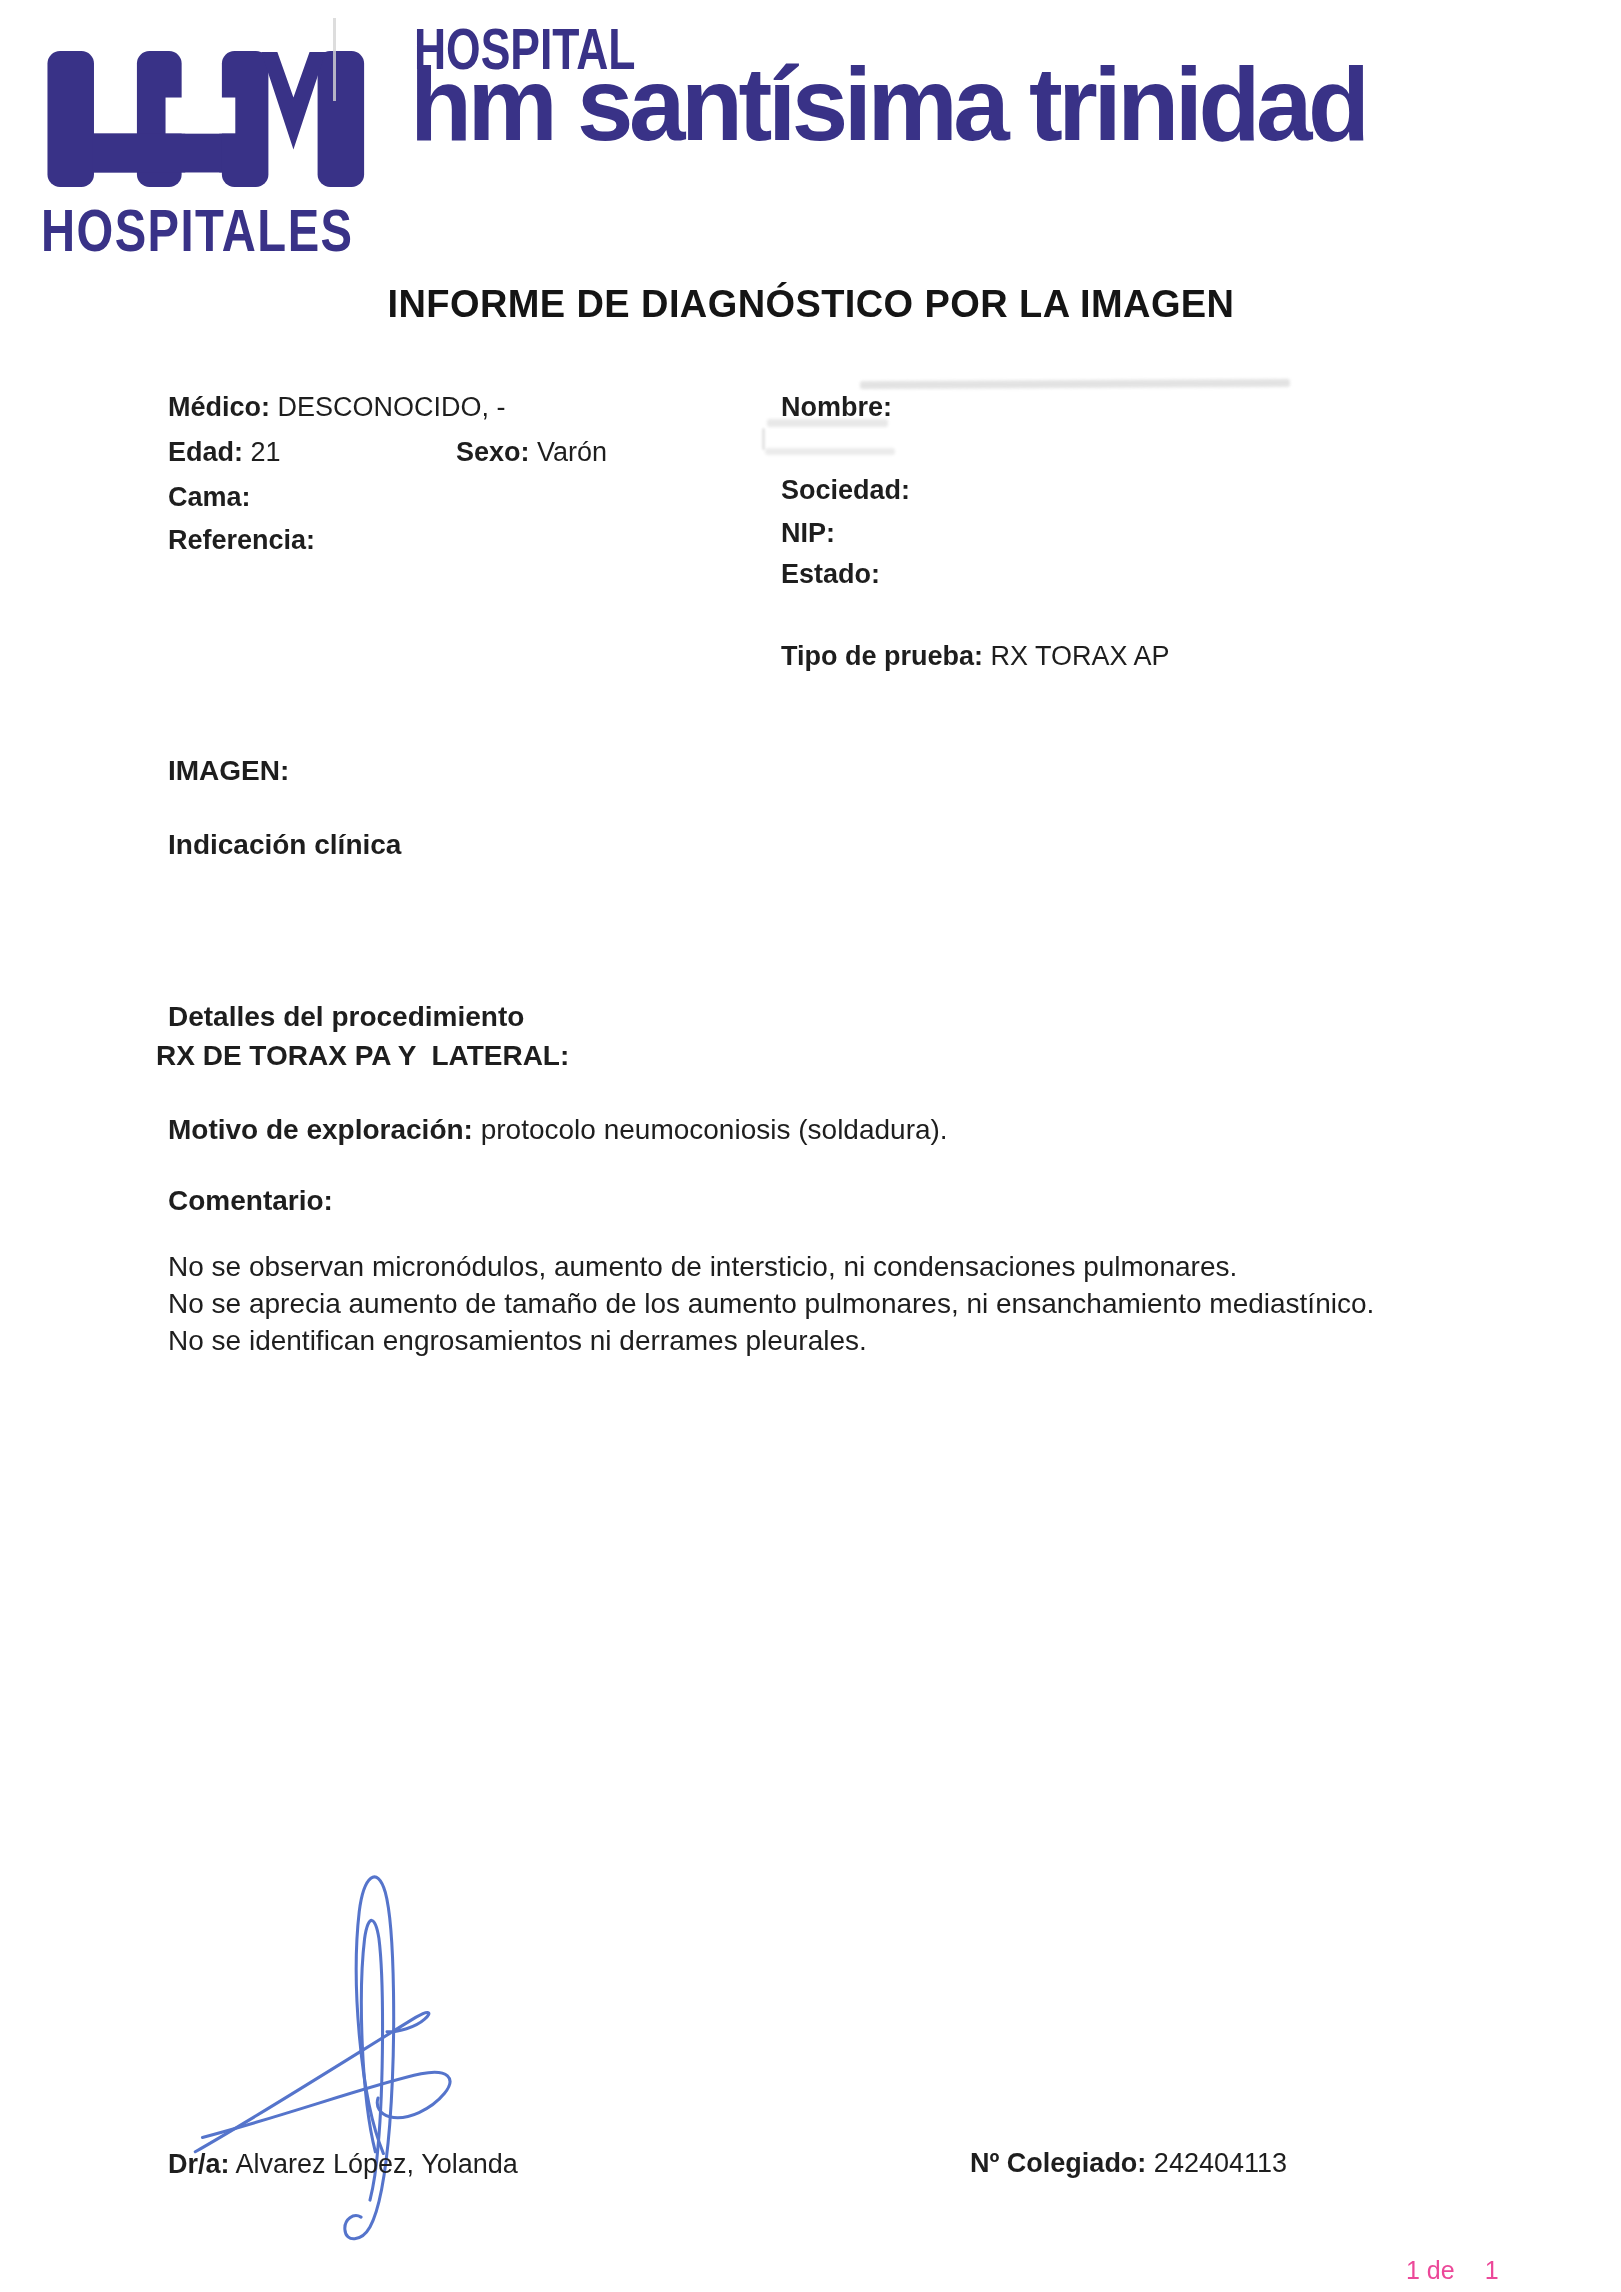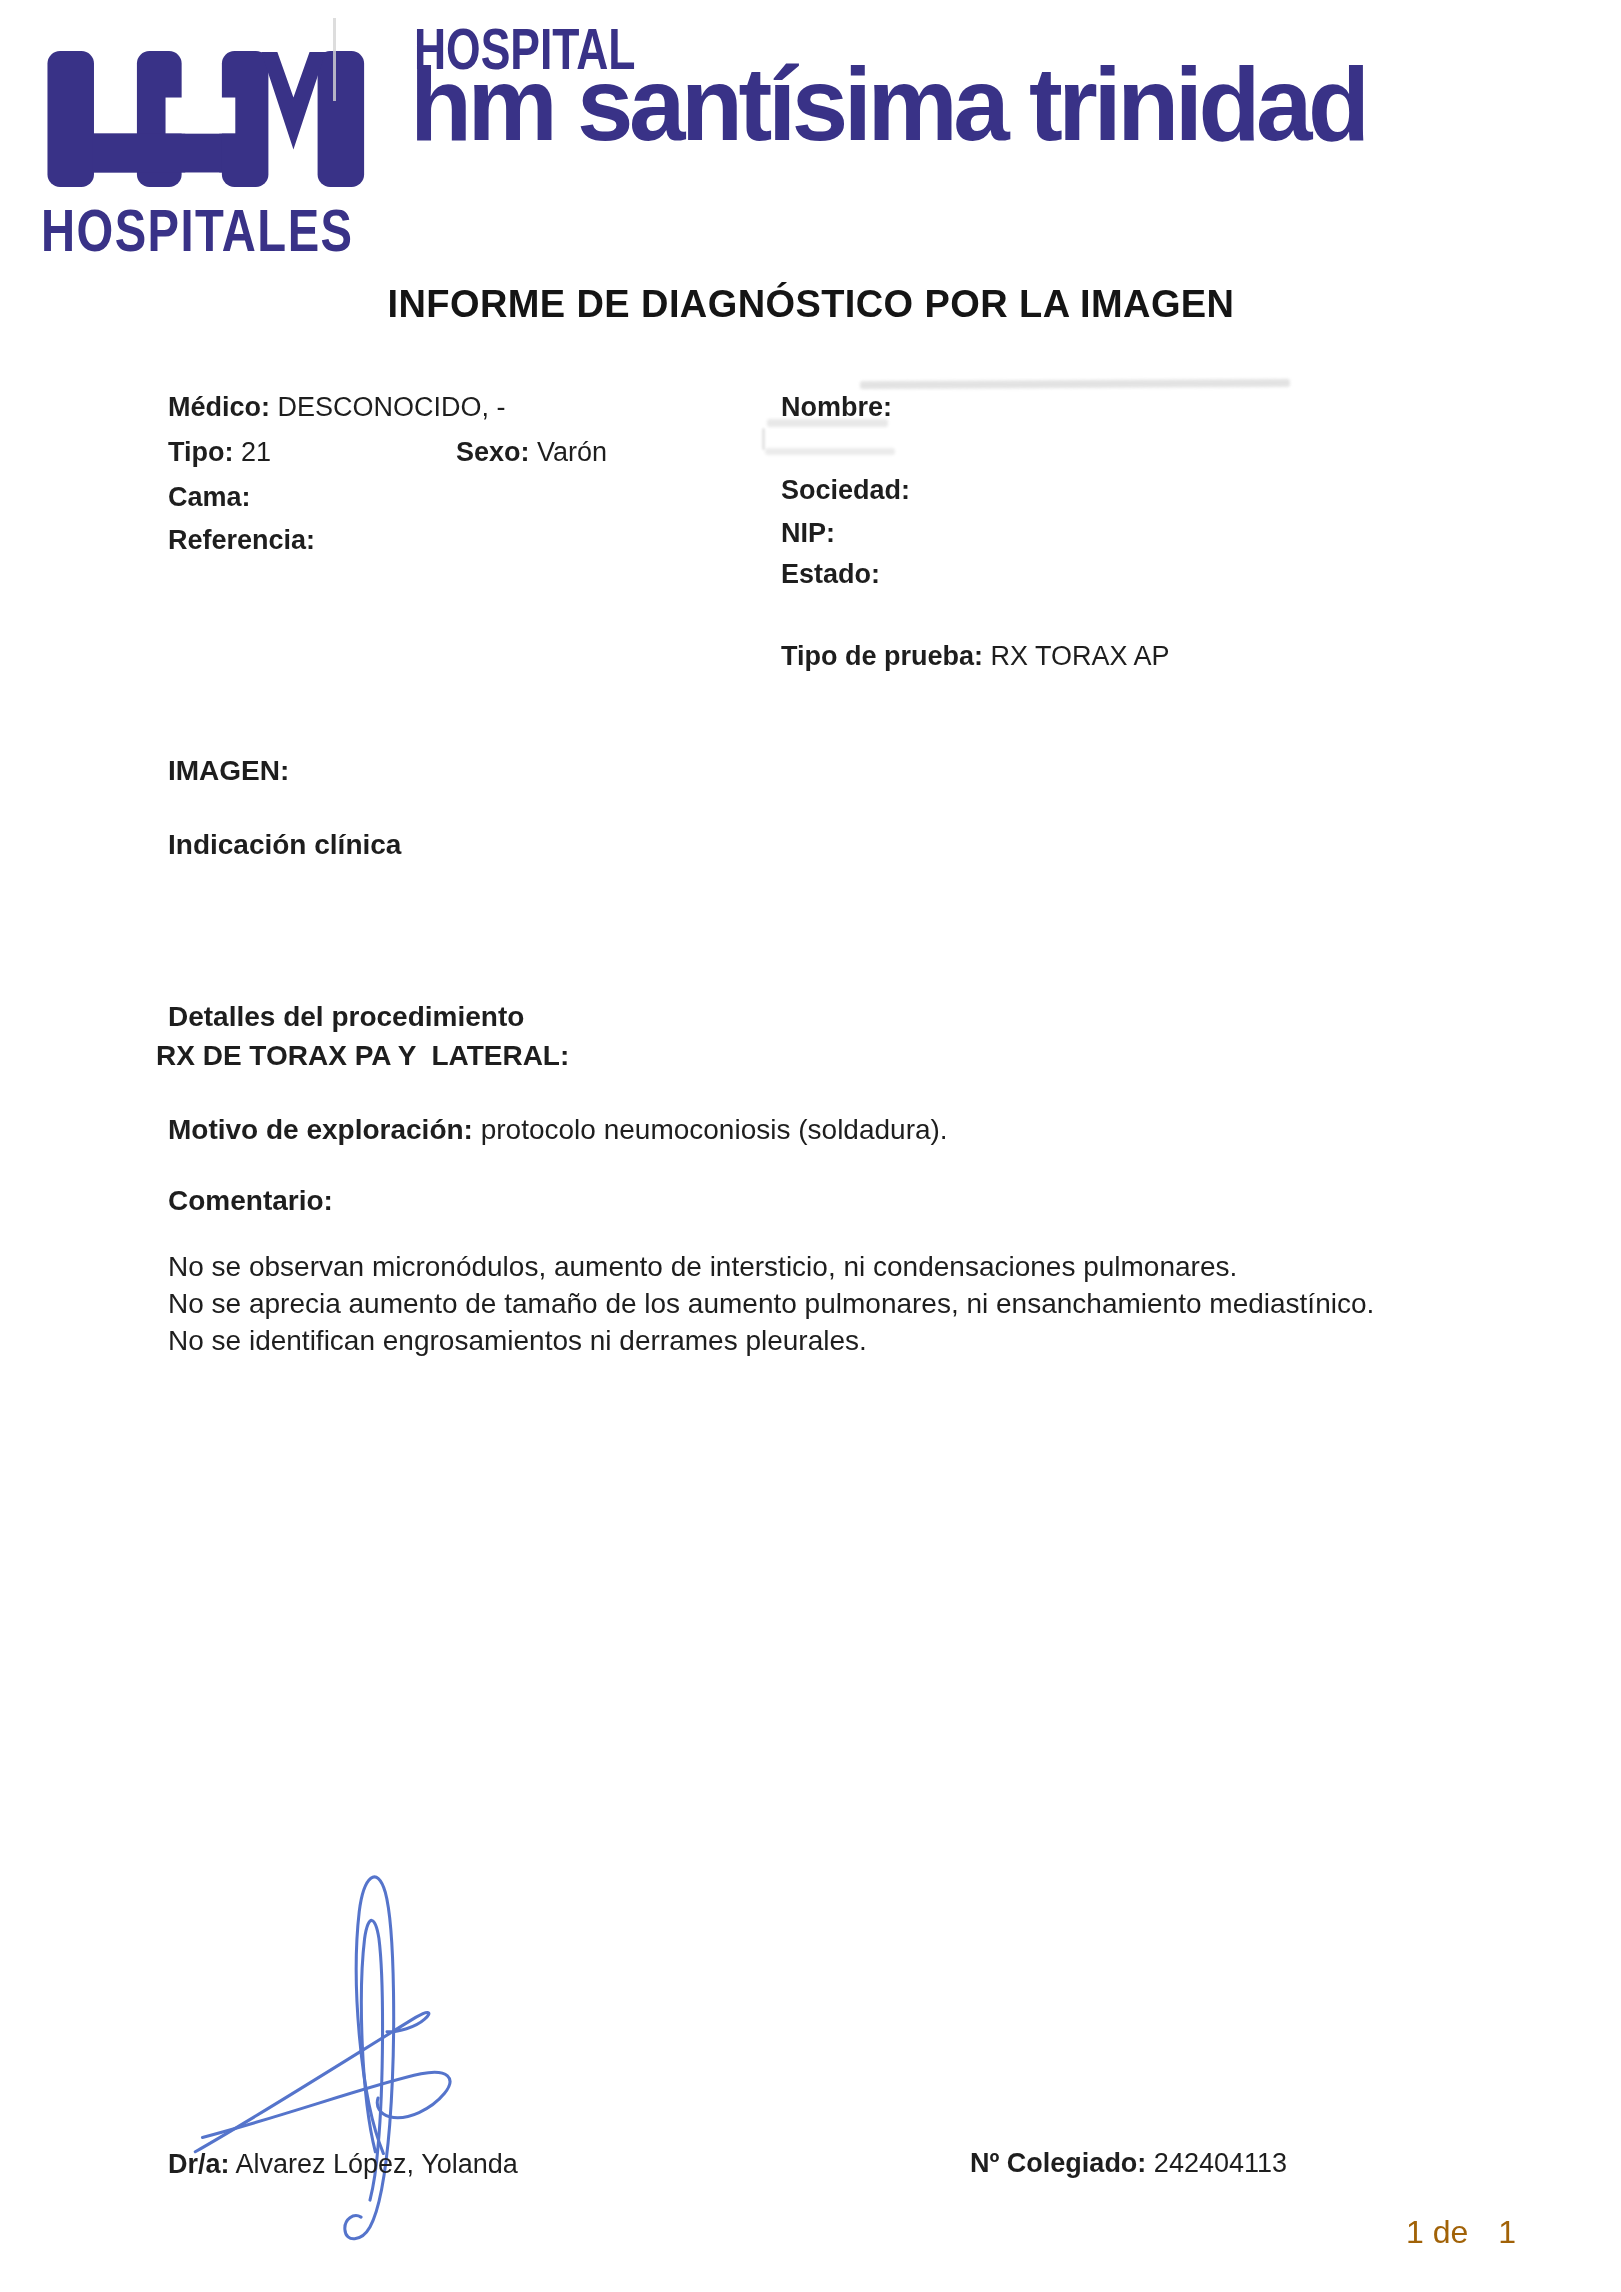--- a/index.html
+++ b/index.html
@@ -41,21 +41,21 @@
   .find { font-size:28px; line-height:37px; white-space:nowrap; }
   .hd   { font-size:28px; font-weight:700; white-space:nowrap; }
   .pre  { white-space:pre; }
 
   
   .smudge { position:absolute; background:#b9b9b9; border-radius:2.7px; }
   .scanline { position:absolute; background:#d4d4d4; }
 
   
   .foot { font-size:27px; white-space:nowrap; }
-  .pageinfo { font-size:32px; color:#a16207; white-space:nowrap; }
+  .pageinfo { font-size:25px; color:#ec4899; white-space:nowrap;margin-top:42px; }
   .pageinfo .tot { margin-left:30px; }
 
   .sig { left:172px; top:1856px; width:301px; height:398px; }
 </style>
 </head>
 <body>
 
 <div class="page">
 
   <svg class="abs logo-mark" viewBox="0 0 360 152" preserveAspectRatio="none" aria-hidden="true">
@@ -85,21 +85,21 @@
   <div class="abs hospital-name brand-navy">hm santísima trinidad</div>
 
   <div class="scanline" style="left:333px; top:18px; width:2.7px; height:83px; opacity:.8;"></div>
 
   <div class="abs doc-title">INFORME DE DIAGNÓSTICO POR LA IMAGEN</div>
 
   <div class="abs info" style="left:168px; top:390px;">
     <span class="lbl">Médico:</span><span> DESCONOCIDO, -</span>
   </div>
   <div class="abs info" style="left:168px; top:435px; width:627px;">
-    <span class="lbl">Tipo:</span><span> 21</span>
+    <span class="lbl">Edad:</span><span> 21</span>
     <span style="position:absolute; left:288px;">
       <span class="lbl">Sexo:</span><span> Varón</span>
     </span>
   </div>
   <div class="abs info" style="left:168px; top:480px;">
     <span class="lbl">Cama:</span>
   </div>
   <div class="abs info" style="left:168px; top:523px;">
     <span class="lbl">Referencia:</span>
   </div>

